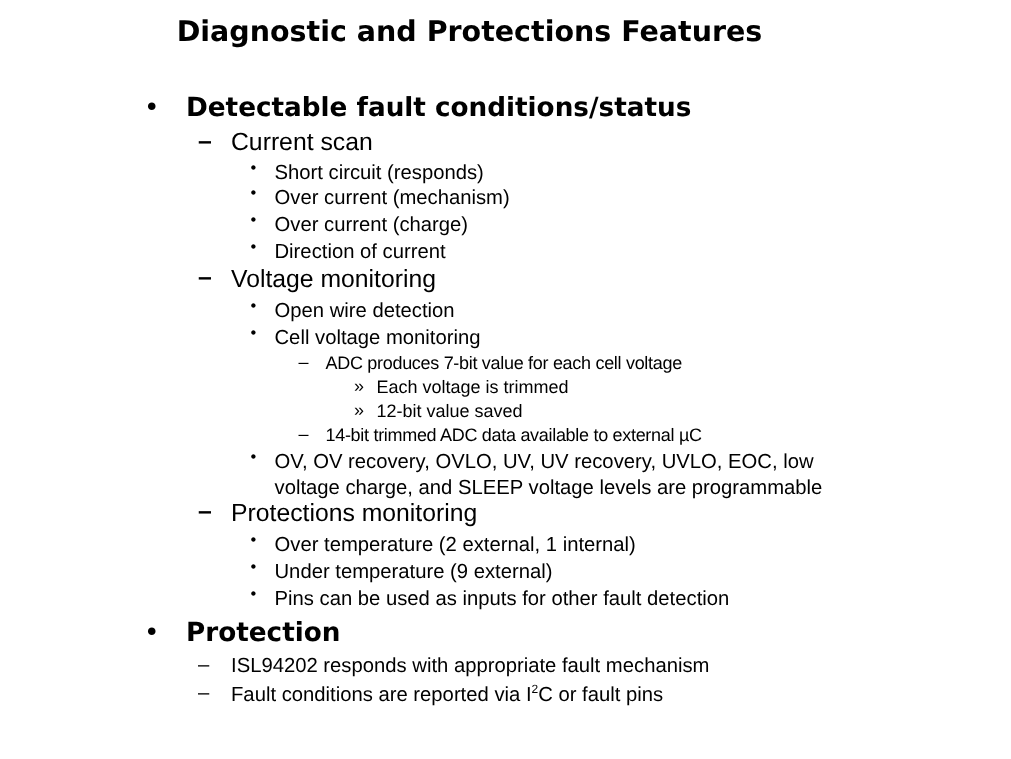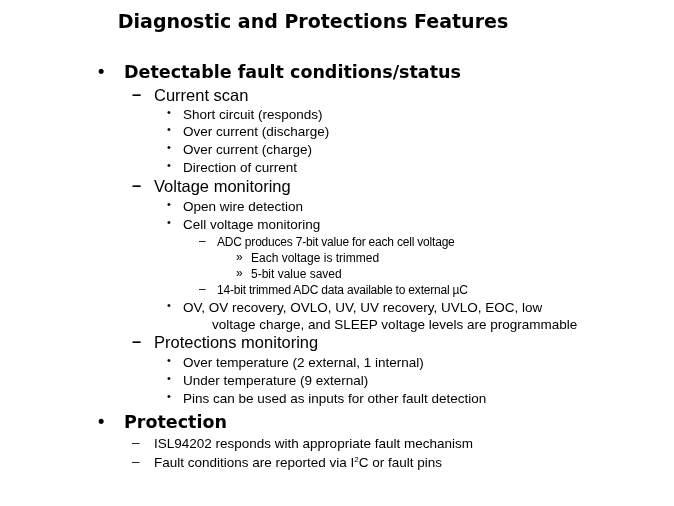--- a/index.html
+++ b/index.html
@@ -36,21 +36,21 @@
   <div class="line l2" style="left:154px; top:86px;">
     <span class="mk">–</span>
     <span>Current scan</span>
   </div>
   <div class="line l3" style="left:183px; top:107px;">
     <span class="mk">•</span>
     <span>Short circuit (responds)</span>
   </div>
   <div class="line l3" style="left:183px; top:124px;">
     <span class="mk">•</span>
-    <span>Over current (discharge)</span>
+    <span>Over current (mechanism)</span>
   </div>
   <div class="line l3" style="left:183px; top:142px;">
     <span class="mk">•</span>
     <span>Over current (charge)</span>
   </div>
   <div class="line l3" style="left:183px; top:160px;">
     <span class="mk">•</span>
     <span>Direction of current</span>
   </div>
 
@@ -69,31 +69,31 @@
   <div class="line l4" style="left:217px; top:235px;">
     <span class="mk">–</span>
     <span>ADC produces 7-bit value for each cell voltage</span>
   </div>
   <div class="line l5" style="left:251px; top:251px;">
     <span class="mk">»</span>
     <span>Each voltage is trimmed</span>
   </div>
   <div class="line l5" style="left:251px; top:267px;">
     <span class="mk">»</span>
-    <span>5-bit value saved</span>
+    <span>12-bit value saved</span>
   </div>
   <div class="line l4" style="left:217px; top:283px;">
     <span class="mk">–</span>
     <span>14-bit trimmed ADC data available to external µC</span>
   </div>
   <div class="line l3" style="left:183px; top:300px;">
     <span class="mk">•</span>
     <span>OV, OV recovery,  OVLO, UV, UV recovery,  UVLO, EOC, low</span>
   </div>
-  <div class="line l3b" style="left:183px; top:317px;margin-left:29px;">voltage charge, and SLEEP voltage levels are programmable</div>
+  <div class="line l3b" style="left:183px; top:317px;">voltage charge, and SLEEP voltage levels are programmable</div>
 
   <div class="line l2" style="left:154px; top:333px;">
     <span class="mk">–</span>
     <span>Protections monitoring</span>
   </div>
   <div class="line l3" style="left:183px; top:355px;">
     <span class="mk">•</span>
     <span>Over temperature  (2 external, 1 internal)</span>
   </div>
   <div class="line l3" style="left:183px; top:373px;">

